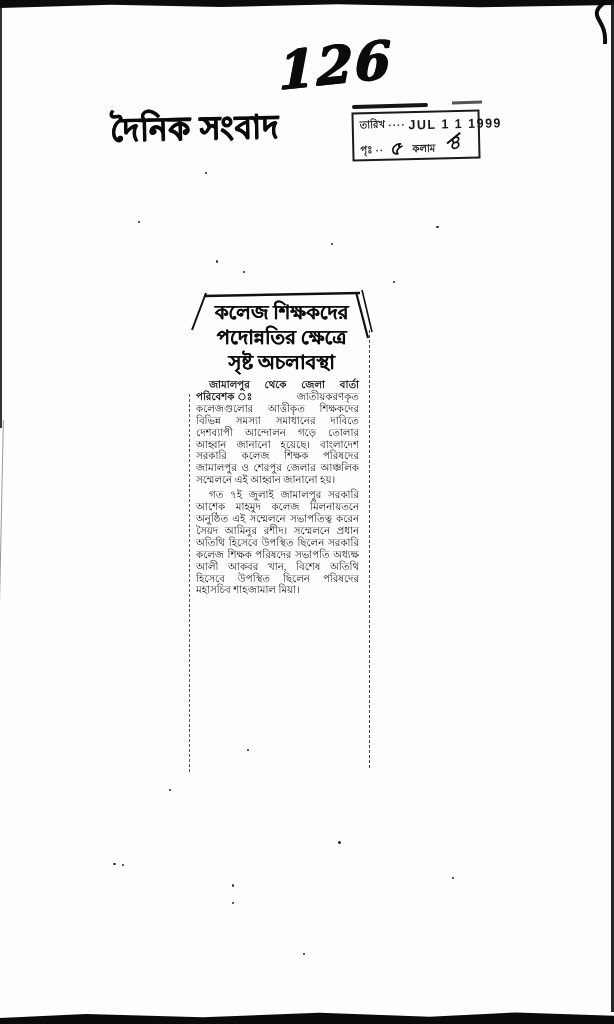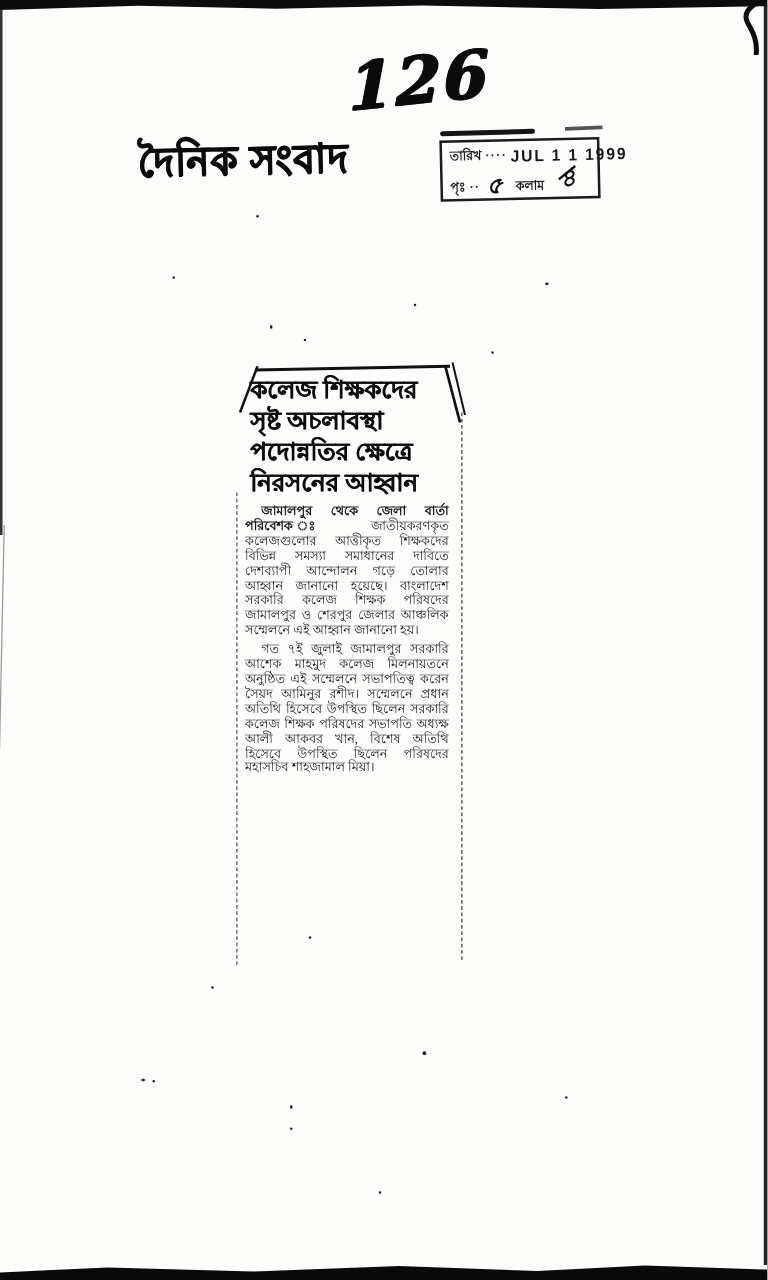--- a/index.html
+++ b/index.html
@@ -98,21 +98,21 @@
   .clip-rule-left{
     position:absolute;left:1px;top:108px;height:378px;width:0;
     border-left:1.6px dashed #2b2b2b;opacity:.8;
   }
   .clip-rule-right{
     position:absolute;right:3px;top:44px;height:438px;width:0;
     border-right:1.8px dashed #1f1f1f;opacity:.85;
   }
   .headline{
     margin:14px 10px 4px 12px;
-    text-align:left;
+    text-align:center;
     font-size:19.5px;line-height:25px;font-weight:700;
     color:#0d0d0d;
     text-shadow:.5px 0 0 #0d0d0d;
   }
   .bodycopy{
     margin:4px 10px 0 8px;
     font-size:10.2px;line-height:11.9px;
     text-align:justify;color:#161616;
   }
   .bodycopy p{margin:0 4px 3px 0;text-indent:13px;}
@@ -184,23 +184,22 @@
         <line x1="18" y1="5" x2="4" y2="42" stroke="#111" stroke-width="2"></line>
         <line x1="168" y1="4" x2="180" y2="50" stroke="#111" stroke-width="2.2"></line>
         <line x1="174" y1="2" x2="184" y2="44" stroke="#111" stroke-width="1.6"></line>
       </svg>
     </div>
     <div class="clip-rule-left"></div>
     <div class="clip-rule-right"></div>
 
     <div class="headline">
       <div>কলেজ শিক্ষকদের</div>
+      <div>পদোন্নতির ক্ষেত্রে</div>
       <div>সৃষ্ট অচলাবস্থা</div>
-      <div>পদোন্নতির ক্ষেত্রে</div>
-      <div>নিরসনের আহ্বান</div>
     </div>
 
     <div class="bodycopy">
       <p><span class="lead">জামালপুর থেকে জেলা বার্তা পরিবেশক ঃ </span><span>জাতীয়করণকৃত কলেজগুলোর আত্তীকৃত শিক্ষকদের বিভিন্ন সমস্যা সমাধানের দাবিতে দেশব্যাপী আন্দোলন গড়ে তোলার আহ্বান জানানো হয়েছে। বাংলাদেশ সরকারি কলেজ শিক্ষক পরিষদের জামালপুর ও শেরপুর জেলার আঞ্চলিক সম্মেলনে এই আহ্বান জানানো হয়।</span></p>
       <p>গত ৭ই জুলাই জামালপুর সরকারি আশেক মাহমুদ কলেজ মিলনায়তনে অনুষ্ঠিত এই সম্মেলনে সভাপতিত্ব করেন সৈয়দ আমিনুর রশীদ। সম্মেলনে প্রধান অতিথি হিসেবে উপস্থিত ছিলেন সরকারি কলেজ শিক্ষক পরিষদের সভাপতি অধ্যক্ষ আলী আকবর খান, বিশেষ অতিথি হিসেবে উপস্থিত ছিলেন পরিষদের মহাসচিব শাহজামাল মিয়া।</p>
     </div>
 
   </div>
 
   <div class="speck s1"></div>

